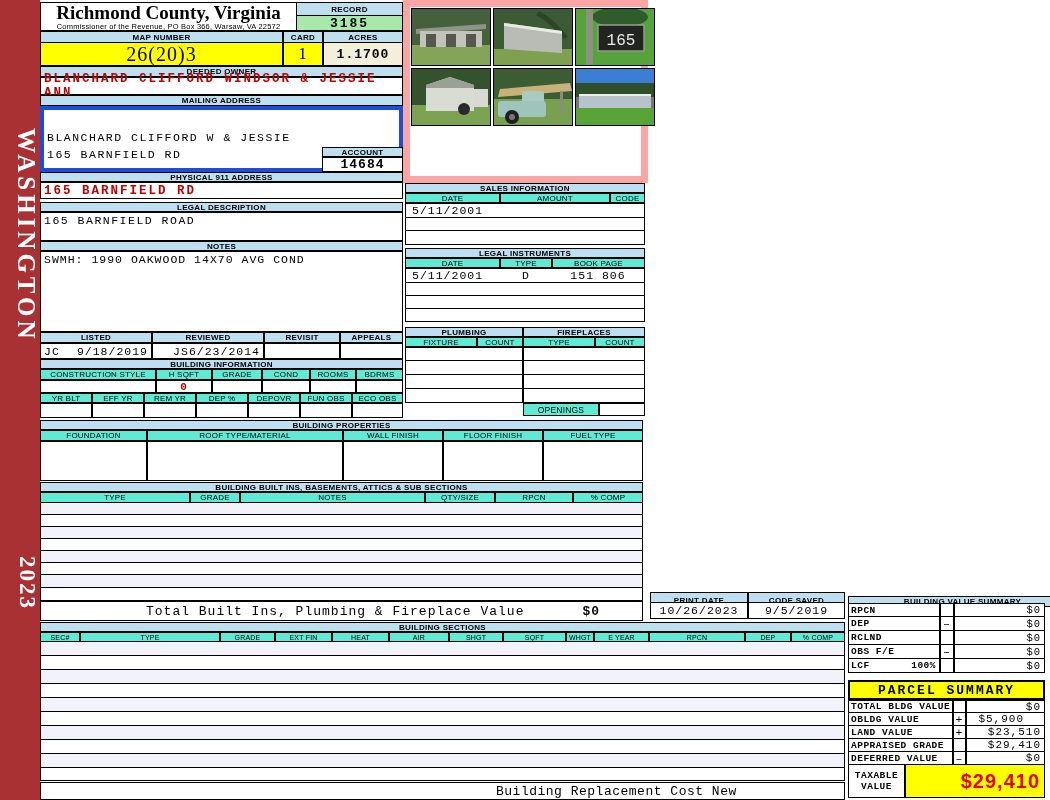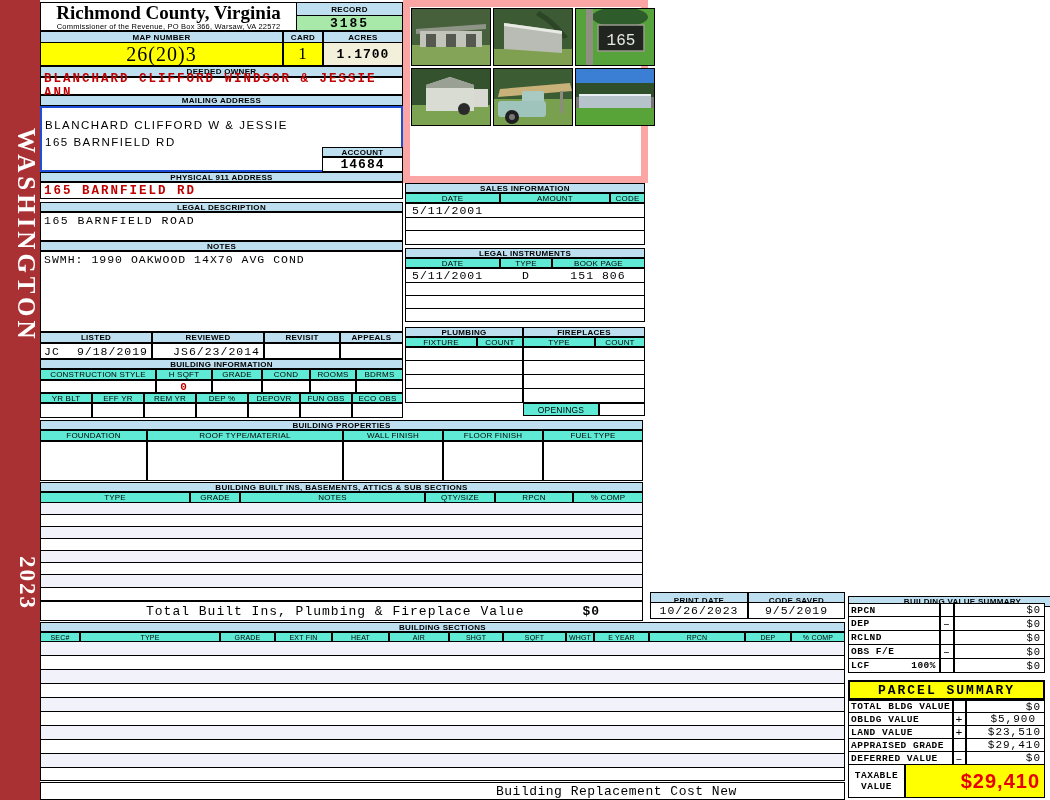--- a/index.html
+++ b/index.html
@@ -45,22 +45,22 @@
 <div class="abs bar" style="left:283px;top:31px;width:40px;height:12px">CARD</div>
 <div class="abs bar" style="left:323px;top:31px;width:80px;height:12px">ACRES</div>
 <div class="abs vc cen" style="left:40px;top:42px;width:243px;height:24px;background:#FFFF00;font-family:'Liberation Serif',serif;font-size:20px">26(20)3</div>
 <div class="abs vc cen" style="left:283px;top:42px;width:40px;height:24px;background:#FFFF00;font-family:'Liberation Serif',serif;font-size:17px">1</div>
 <div class="abs vc cen bold" style="left:323px;top:42px;width:80px;height:24px;background:#F2EFDB;font-size:13px">1.1700</div>
 
 <div class="abs bar" style="left:40px;top:66px;width:363px;height:11px">DEEDED OWNER</div>
 <div class="abs vc bold red" style="left:40px;top:77px;width:363px;height:18px;font-size:12.5px;letter-spacing:2px;padding-left:3px">BLANCHARD CLIFFORD WINDSOR &amp; JESSIE ANN</div>
 
 <div class="abs bar" style="left:40px;top:95px;width:363px;height:11px">MAILING ADDRESS</div>
-<div class="abs" style="left:40px;top:106px;width:363px;height:66px;background:#fff;border:2px solid #1d4ed8;padding:9px 3px;
-     font-family:Liberation Sans, sans-serif;font-size:11.5px;letter-spacing:1.5px;line-height:17px">
+<div class="abs" style="left:40px;top:106px;width:363px;height:66px;background:#fff;border:4px solid #1d4ed8;padding:19px 3px;
+     font-family:Liberation Mono, monospace;font-size:11.5px;letter-spacing:1.5px;line-height:17px">
   <div>BLANCHARD CLIFFORD W &amp; JESSIE</div>
   <div>165 BARNFIELD RD</div>
   <div>&nbsp;</div>
   <div>WARSAW, VA 22572-0000</div>
 </div>
 <div class="abs bar" style="left:322px;top:147px;width:81px;height:10px">ACCOUNT</div>
 <div class="abs vc cen bold" style="left:322px;top:157px;width:81px;height:15px;font-size:13px">14684</div>
 
 <div class="abs bar" style="left:40px;top:172px;width:363px;height:10px">PHYSICAL 911 ADDRESS</div>
 <div class="abs vc bold red" style="left:40px;top:182px;width:363px;height:17px;font-size:12.5px;letter-spacing:2px;padding-left:3px">165 BARNFIELD RD</div>
@@ -380,21 +380,21 @@
 <div class="abs vc cen bold" style="left:848px;top:680px;width:197px;height:20px;background:#FFFF00;font-size:13px;letter-spacing:2px;border:2px solid #000">PARCEL SUMMARY</div>
 <div class="abs" style="left:848px;top:700px;width:197px">
   <div class="row" style="height:13px">
     <div class="vc bvs-label" style="width:105px;padding-left:2px">TOTAL BLDG VALUE</div>
     <div class="vc cen" style="width:13px"></div>
     <div class="vc right" style="width:79px;font-size:11px;padding-right:3px">$0</div>
   </div>
   <div class="row" style="height:13px">
     <div class="vc bvs-label" style="width:105px;padding-left:2px;border-top:none">OBLDG VALUE</div>
     <div class="vc cen" style="width:13px;border-top:none">+</div>
-    <div class="vc right" style="width:79px;font-size:11px;padding-right:8px;border-top:none">$5,900</div>
+    <div class="vc right" style="width:79px;font-size:11px;padding-right:20px;border-top:none">$5,900</div>
   </div>
   <div class="row" style="height:13px">
     <div class="vc bvs-label" style="width:105px;padding-left:2px;border-top:none">LAND VALUE</div>
     <div class="vc cen" style="width:13px;border-top:none">+</div>
     <div class="vc right" style="width:79px;font-size:11px;padding-right:3px;border-top:none">$23,510</div>
   </div>
   <div class="row" style="height:13px">
     <div class="vc bvs-label" style="width:105px;padding-left:2px;border-top:none">APPRAISED GRADE</div>
     <div class="vc cen" style="width:13px;border-top:none"></div>
     <div class="vc right" style="width:79px;font-size:11px;padding-right:3px;border-top:none">$29,410</div>

